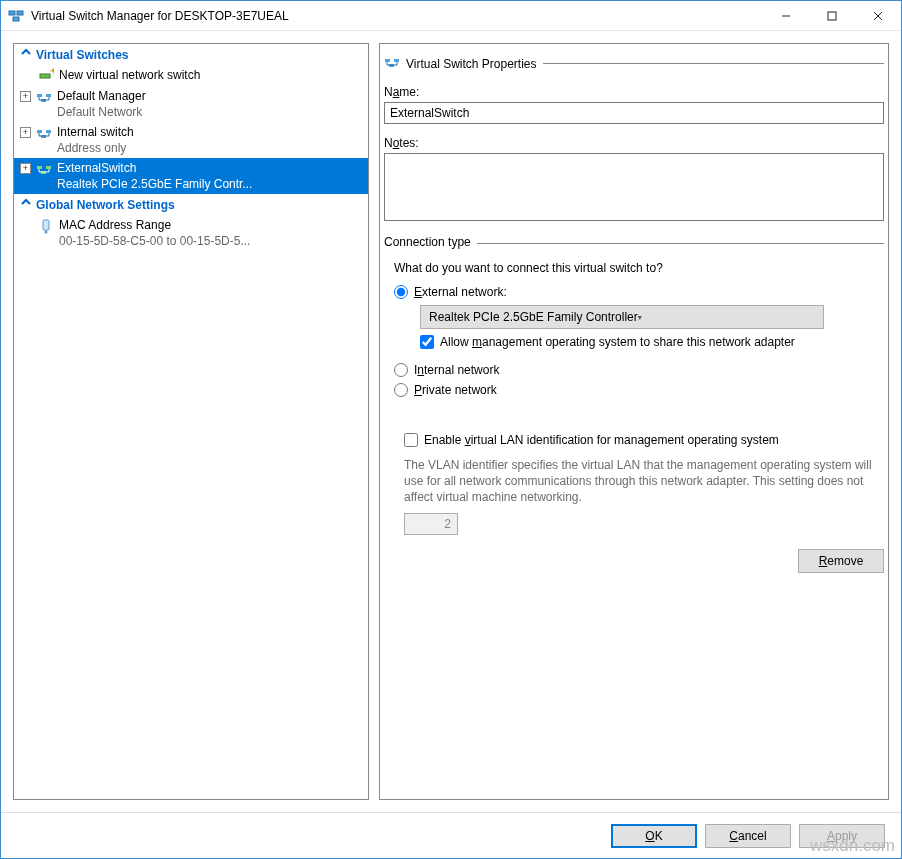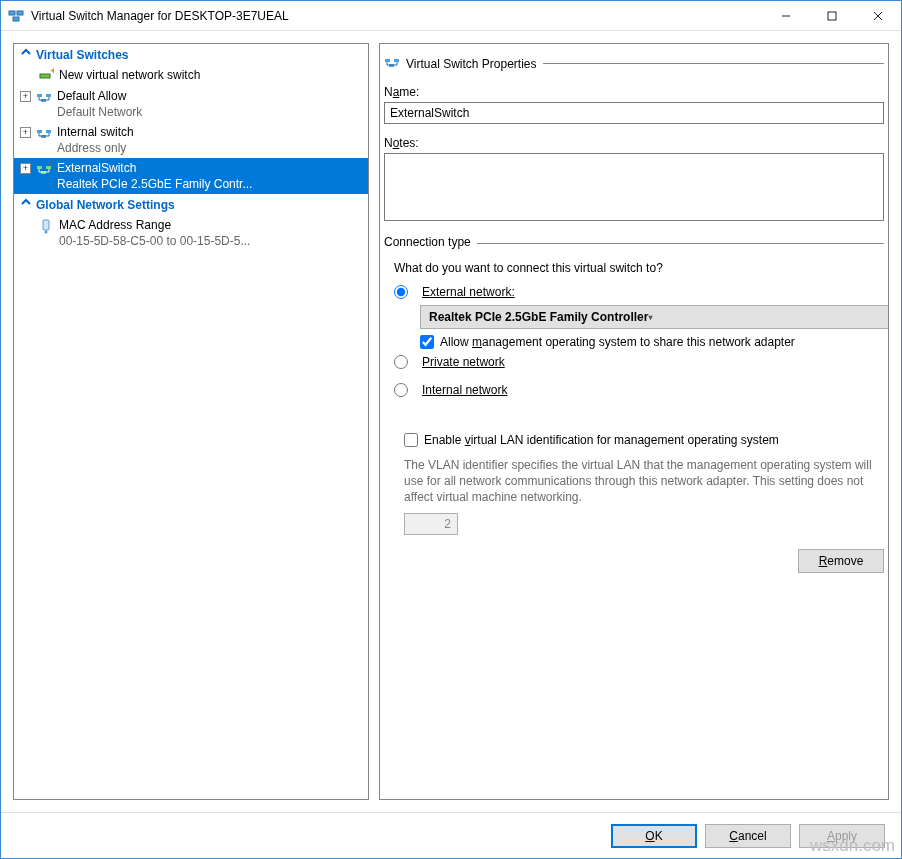--- a/index.html
+++ b/index.html
@@ -35,22 +35,22 @@
 .text-input { width: 100%; border: 1px solid #7a7a7a; padding: 3px 5px; height: 22px; font-size: 12px; }
 .notes-area { width: 100%; height: 68px; border: 1px solid #7a7a7a; resize: none; padding: 4px; font-family: inherit; overflow-y: scroll; }
 
 .section { margin-top: 14px; }
 .section-head { position: relative; }
 .section-head .sline { position: absolute; top: 8px; left: 0; right: 0; height: 1px; background: #888; }
 .section-head .slabel { position: relative; background: #fff; padding-right: 6px; display: inline-block; text-align: right; }
 
 .inner { padding: 6px 2px 6px 10px; }
 .prompt { margin: 6px 0 10px 0; }
-.radio-row { display: flex; gap: 14px; margin: 6px 0; text-decoration: underline; }
-.combo { display: flex; align-items: center; border: 1px solid #adadad; background: #e1e1e1; height: 24px; padding: 0 6px 0 8px; margin: 4px 0 6px 26px; width: 480px; font-weight: bold; }
+.radio-row { display: flex; gap: 6px; margin: 6px 0; }
+.combo { display: flex; align-items: center; border: 1px solid #adadad; background: #e1e1e1; height: 24px; padding: 0 6px 0 8px; margin: 4px 0 6px 26px; width: 404px; }
 .combo .arrow { font-size: 8px; color: #555; }
 .check-row { display: flex; gap: 6px; margin: 4px 0 0 26px; }
 .check-row.top { margin-left: 10px; }
 .info-text { color: #6d6d6d; margin: 10px 0 8px 10px; line-height: 16px; }
 .vlan-input { width: 54px; border: 1px solid #adadad; background: #f0f0f0; color: #888; padding: 3px 6px; margin-left: 10px; text-align: right; }
 .btn { border: 1px solid #adadad; background: #e1e1e1; min-width: 86px; height: 24px; padding: 0 14px; cursor: pointer; }
 .btn.default { border: 2px solid #0078d7; }
 .btn.disabled { color: #9a9a9a; }
 .remove-row { display: flex; justify-content: flex-end; margin-top: 8px; }
 u { text-decoration: underline; }
@@ -121,21 +121,21 @@
           <span class="ticon"><svg viewBox="0 0 16 16">
                 <rect x="1" y="5" width="5" height="3" fill="#4aa3df"></rect>
                 <rect x="10" y="5" width="5" height="3" fill="#4aa3df"></rect>
                 <rect x="5" y="10" width="5" height="3" fill="#4aa3df"></rect>
                 <line x1="3" y1="8" x2="3" y2="11" stroke="#2a6da6"></line>
                 <line x1="13" y1="8" x2="13" y2="11" stroke="#2a6da6"></line>
                 <line x1="3" y1="11" x2="13" y2="11" stroke="#2a6da6"></line>
                 <line x1="8" y1="11" x2="8" y2="10" stroke="#2a6da6"></line>
               </svg></span>
           <div class="tlabels">
-            <span class="tlabel">Default Allow</span>
+            <span class="tlabel">Default Manager</span>
             <span class="tsub">Default Network</span>
           </div>
         </div>
 
         <div class="tree-item">
           <span class="exp">+</span>
           <span class="ticon"><svg viewBox="0 0 16 16">
                 <rect x="1" y="5" width="5" height="3" fill="#4aa3df"></rect>
                 <rect x="10" y="5" width="5" height="3" fill="#4aa3df"></rect>
                 <rect x="5" y="10" width="5" height="3" fill="#4aa3df"></rect>
@@ -221,27 +221,27 @@
           </label>
           <div class="combo">
             <span>Realtek PCIe 2.5GbE Family Controller</span>
             <span class="arrow">▾</span>
           </div>
           <label class="check-row">
             <input type="checkbox" checked="" style="">
             <span><span>Allow </span><u>m</u><span>anagement operating system to share this network adapter</span></span>
           </label>
 
+          <label class="radio-row" style="margin-top:14px">
+            <input type="radio" name="ct" style="">
+            <span><span>I</span><u>n</u><span>ternal network</span></span>
+          </label>
           <label class="radio-row">
             <input type="radio" name="ct" style="">
             <span><u>P</u><span>rivate network</span></span>
-          </label>
-          <label class="radio-row" style="margin-top:14px">
-            <input type="radio" name="ct" style="">
-            <span><span>I</span><u>n</u><span>ternal network</span></span>
           </label>
         </div>
       </div>
 
       <div class="section">
         <div class="inner">
           <label class="check-row top">
             <input type="checkbox" style="">
             <span><span>Enable </span><u>v</u><span>irtual LAN identification for management operating system</span></span>
           </label>

